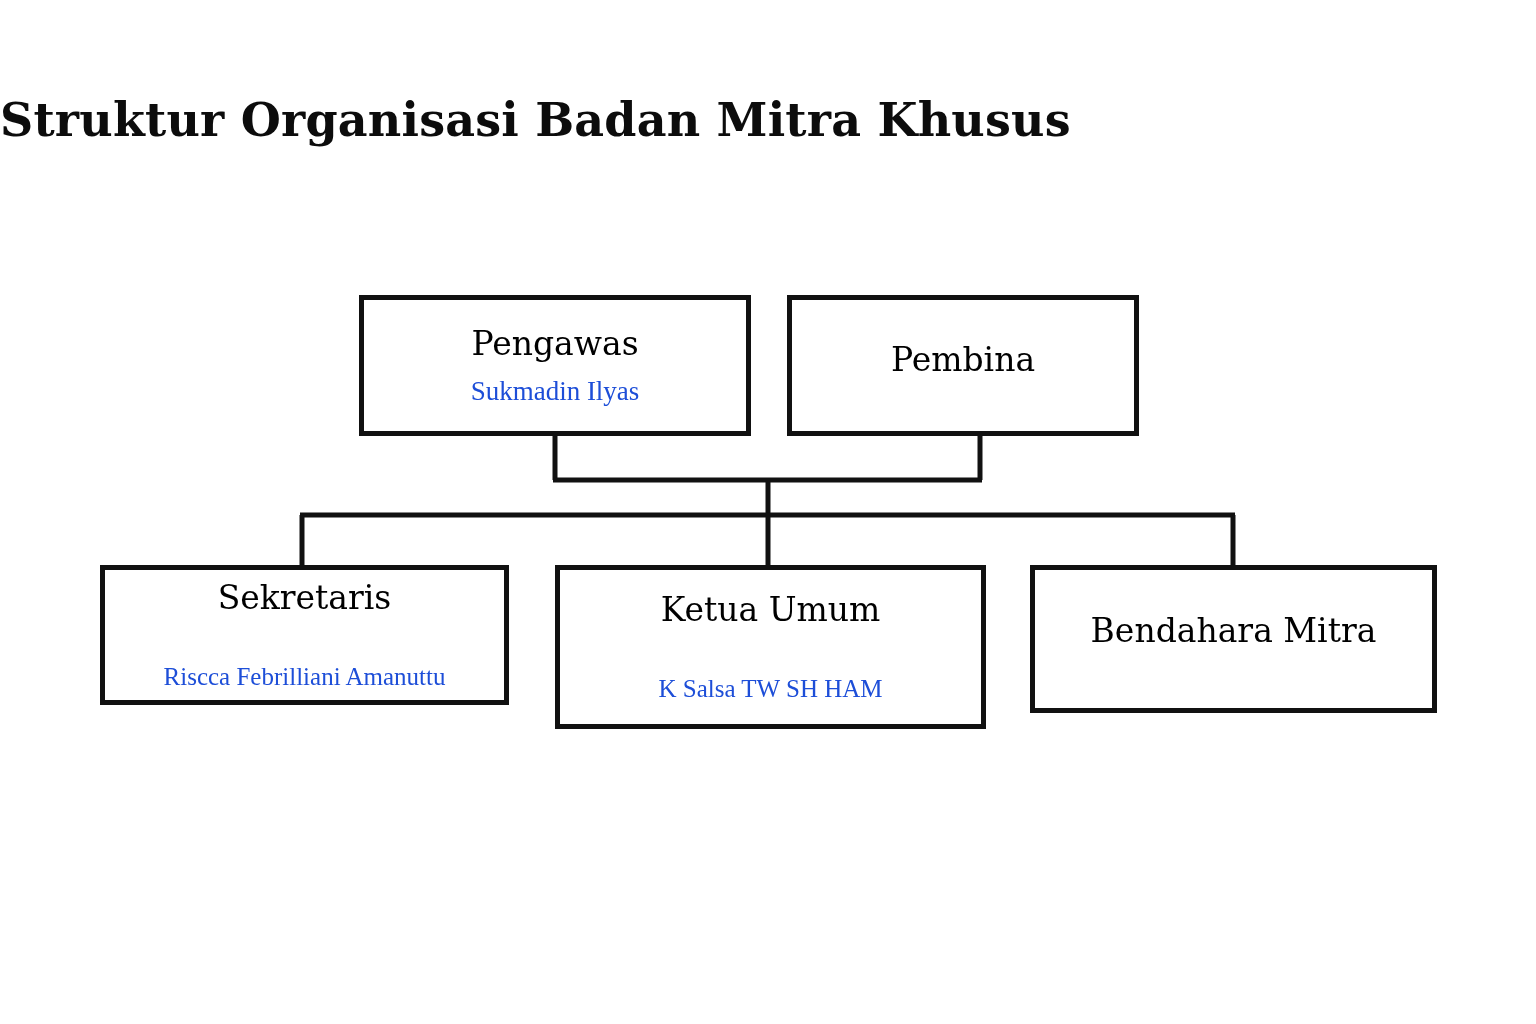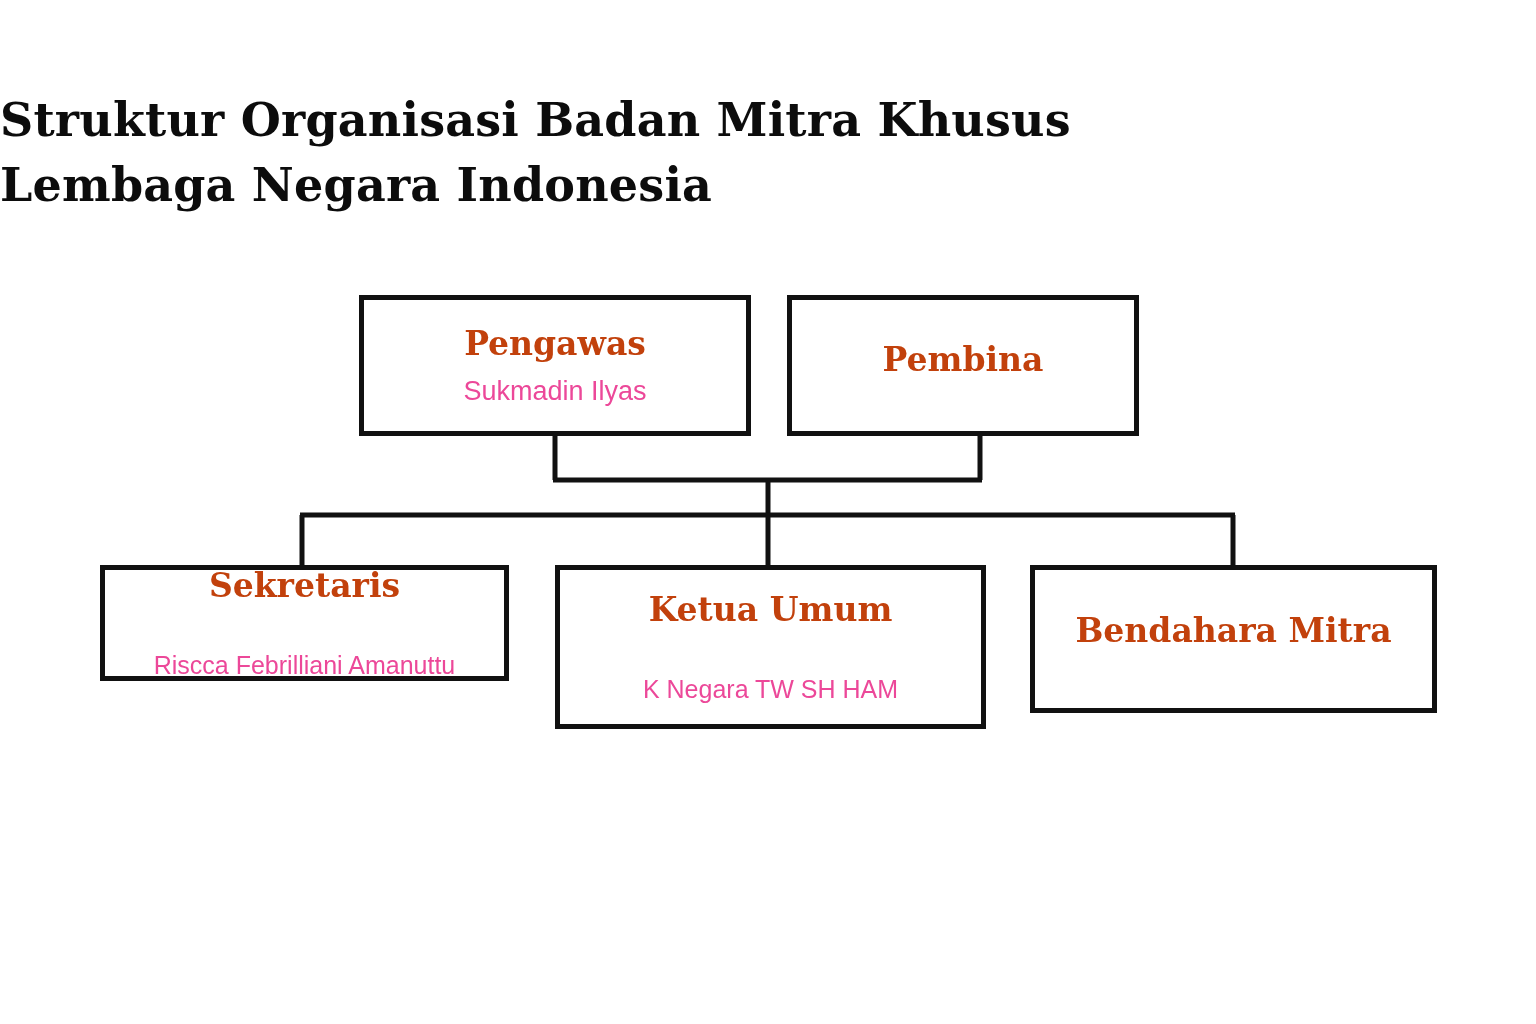--- a/index.html
+++ b/index.html
@@ -62,54 +62,53 @@
     background: #ffffff;
     display: flex;
     flex-direction: column;
     align-items: center;
     justify-content: center;
     text-align: center;
     padding: 6px 10px;
   }
   .node .role {
     font-family: "DejaVu Serif", "Liberation Serif", serif;
-    font-weight: bold;
-    color: #c2410c;
+    font-weight: normal;
+    color: #000000;
     white-space: nowrap;
   }
   .node .person {
-    font-family: Liberation Sans, sans-serif;
+    font-family: Liberation Serif, serif;
     font-weight: normal;
-    color: #ec4899;
+    color: #1d4ed8;
     white-space: nowrap;
   }
 
   
   .tier-top .role   { font-size: 33px; line-height: 1.2; margin-bottom: 12px; }
   .tier-top .person { font-size: 27px; line-height: 1.2; }
 
   
   .tier-bottom .role   { font-size: 33px; line-height: 1.2; margin-bottom: 16px; }
   .tier-bottom .person { font-size: 25px; line-height: 1.2; margin-top: 29px; }
 
   
   #node-pengawas        { left: 359px; top: 295px; width: 392px; height: 141px; }
   #node-pembina         { left: 787px; top: 295px; width: 352px; height: 141px; }
-  #node-sekretaris      { left: 100px; top: 565px; width: 409px; height: 116px; }
+  #node-sekretaris      { left: 100px; top: 565px; width: 409px; height: 140px; }
   #node-ketua-umum      { left: 555px; top: 565px; width: 431px; height: 164px; }
   #node-bendahara-umum  { left: 1030px; top: 565px; width: 407px; height: 148px; }
 </style>
 </head>
 <body>
 
 <div id="canvas">
 
   <div class="chart-title">
     <span class="line">Struktur Organisasi Badan Mitra Khusus</span>
-    <span class="line">Lembaga Negara Indonesia</span>
   </div>
 
   <svg id="connectors" viewBox="0 0 1536 1024" width="1536" height="1024">
 
     <line x1="555" y1="436" x2="555" y2="480"></line>
 
     <line x1="980" y1="436" x2="980" y2="480"></line>
 
     <line x1="553" y1="480" x2="982" y2="480"></line>
 
@@ -133,20 +132,20 @@
     <div class="role">Pembina</div>
   </div>
 
   <div class="node tier-bottom" id="node-sekretaris">
     <div class="role">Sekretaris</div>
     <div class="person">Riscca Febrilliani Amanuttu</div>
   </div>
 
   <div class="node tier-bottom" id="node-ketua-umum">
     <div class="role">Ketua Umum</div>
-    <div class="person">K Negara TW SH HAM</div>
+    <div class="person">K Salsa TW SH HAM</div>
   </div>
 
   <div class="node tier-bottom" id="node-bendahara-umum">
     <div class="role">Bendahara Mitra</div>
   </div>
 
 </div>
 
 </body></html>

